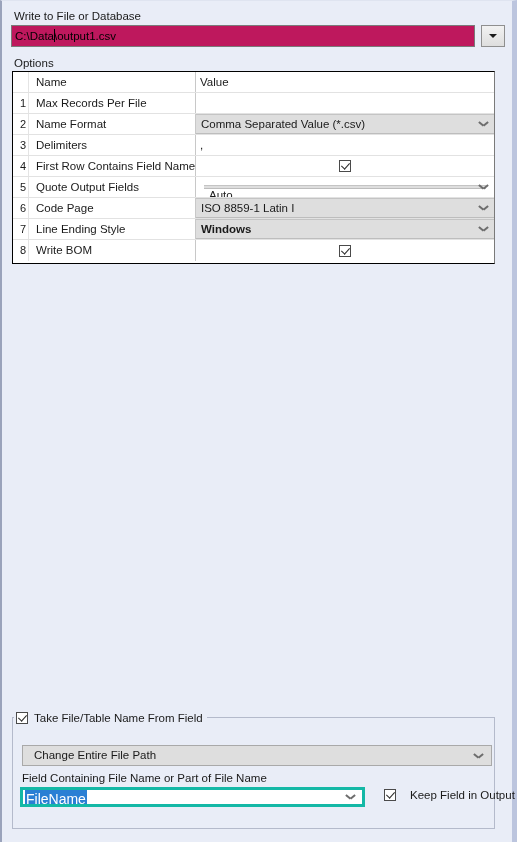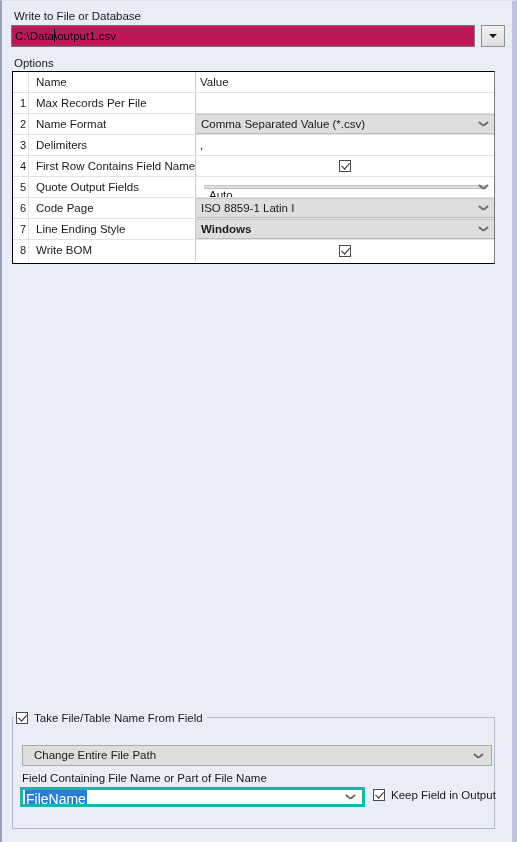--- a/index.html
+++ b/index.html
@@ -317,25 +317,25 @@
     position: absolute;
     top: 0;
     width: 6px; height: 1.6px;
     background: #6d6d6d;
   }
   #field-combo .chev:before { left: 0; transform: rotate(40deg); transform-origin: left center; }
   #field-combo .chev:after  { right: 0; transform: rotate(-40deg); transform-origin: right center; }
 
   #keep-field-row {
     position: absolute;
-    left: 371px;
+    left: 382px;
     top: 788px;
     display: flex;
     align-items: center;
-    gap: 6px;
+    gap: 14px;
   }
   #keep-field-row .lbl {
     font-size: 11.5px;
     color: #1a1a1a;
     white-space: nowrap;
   }
 </style>
 </head>
 <body>
 

